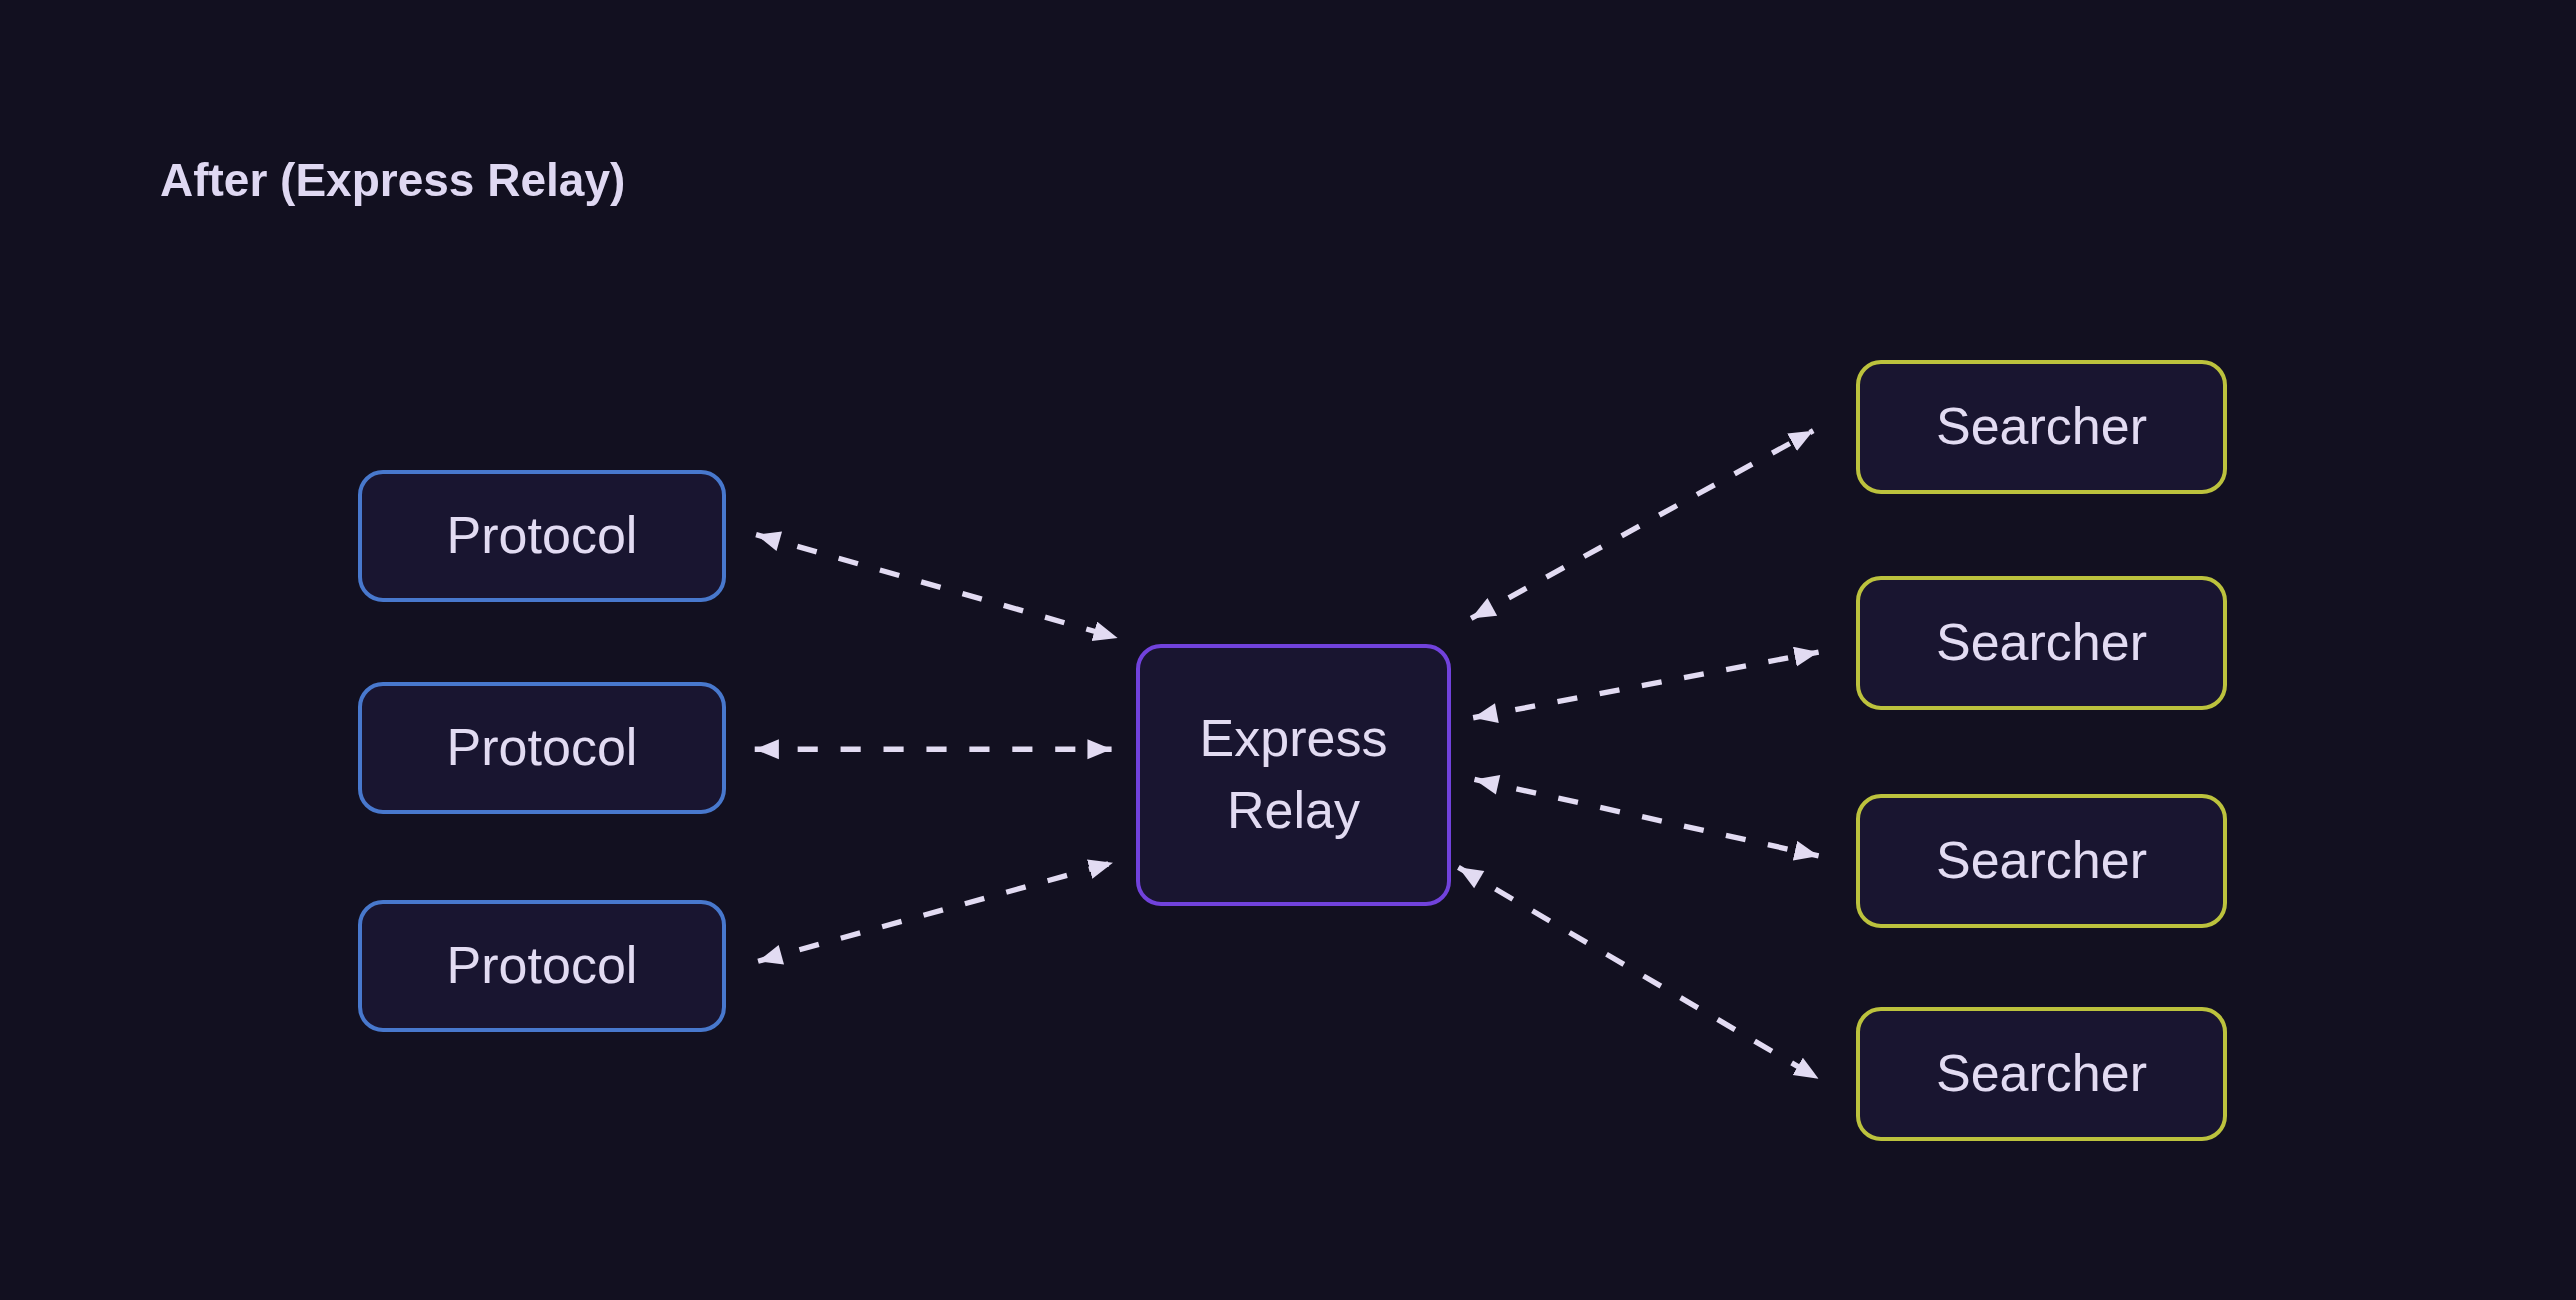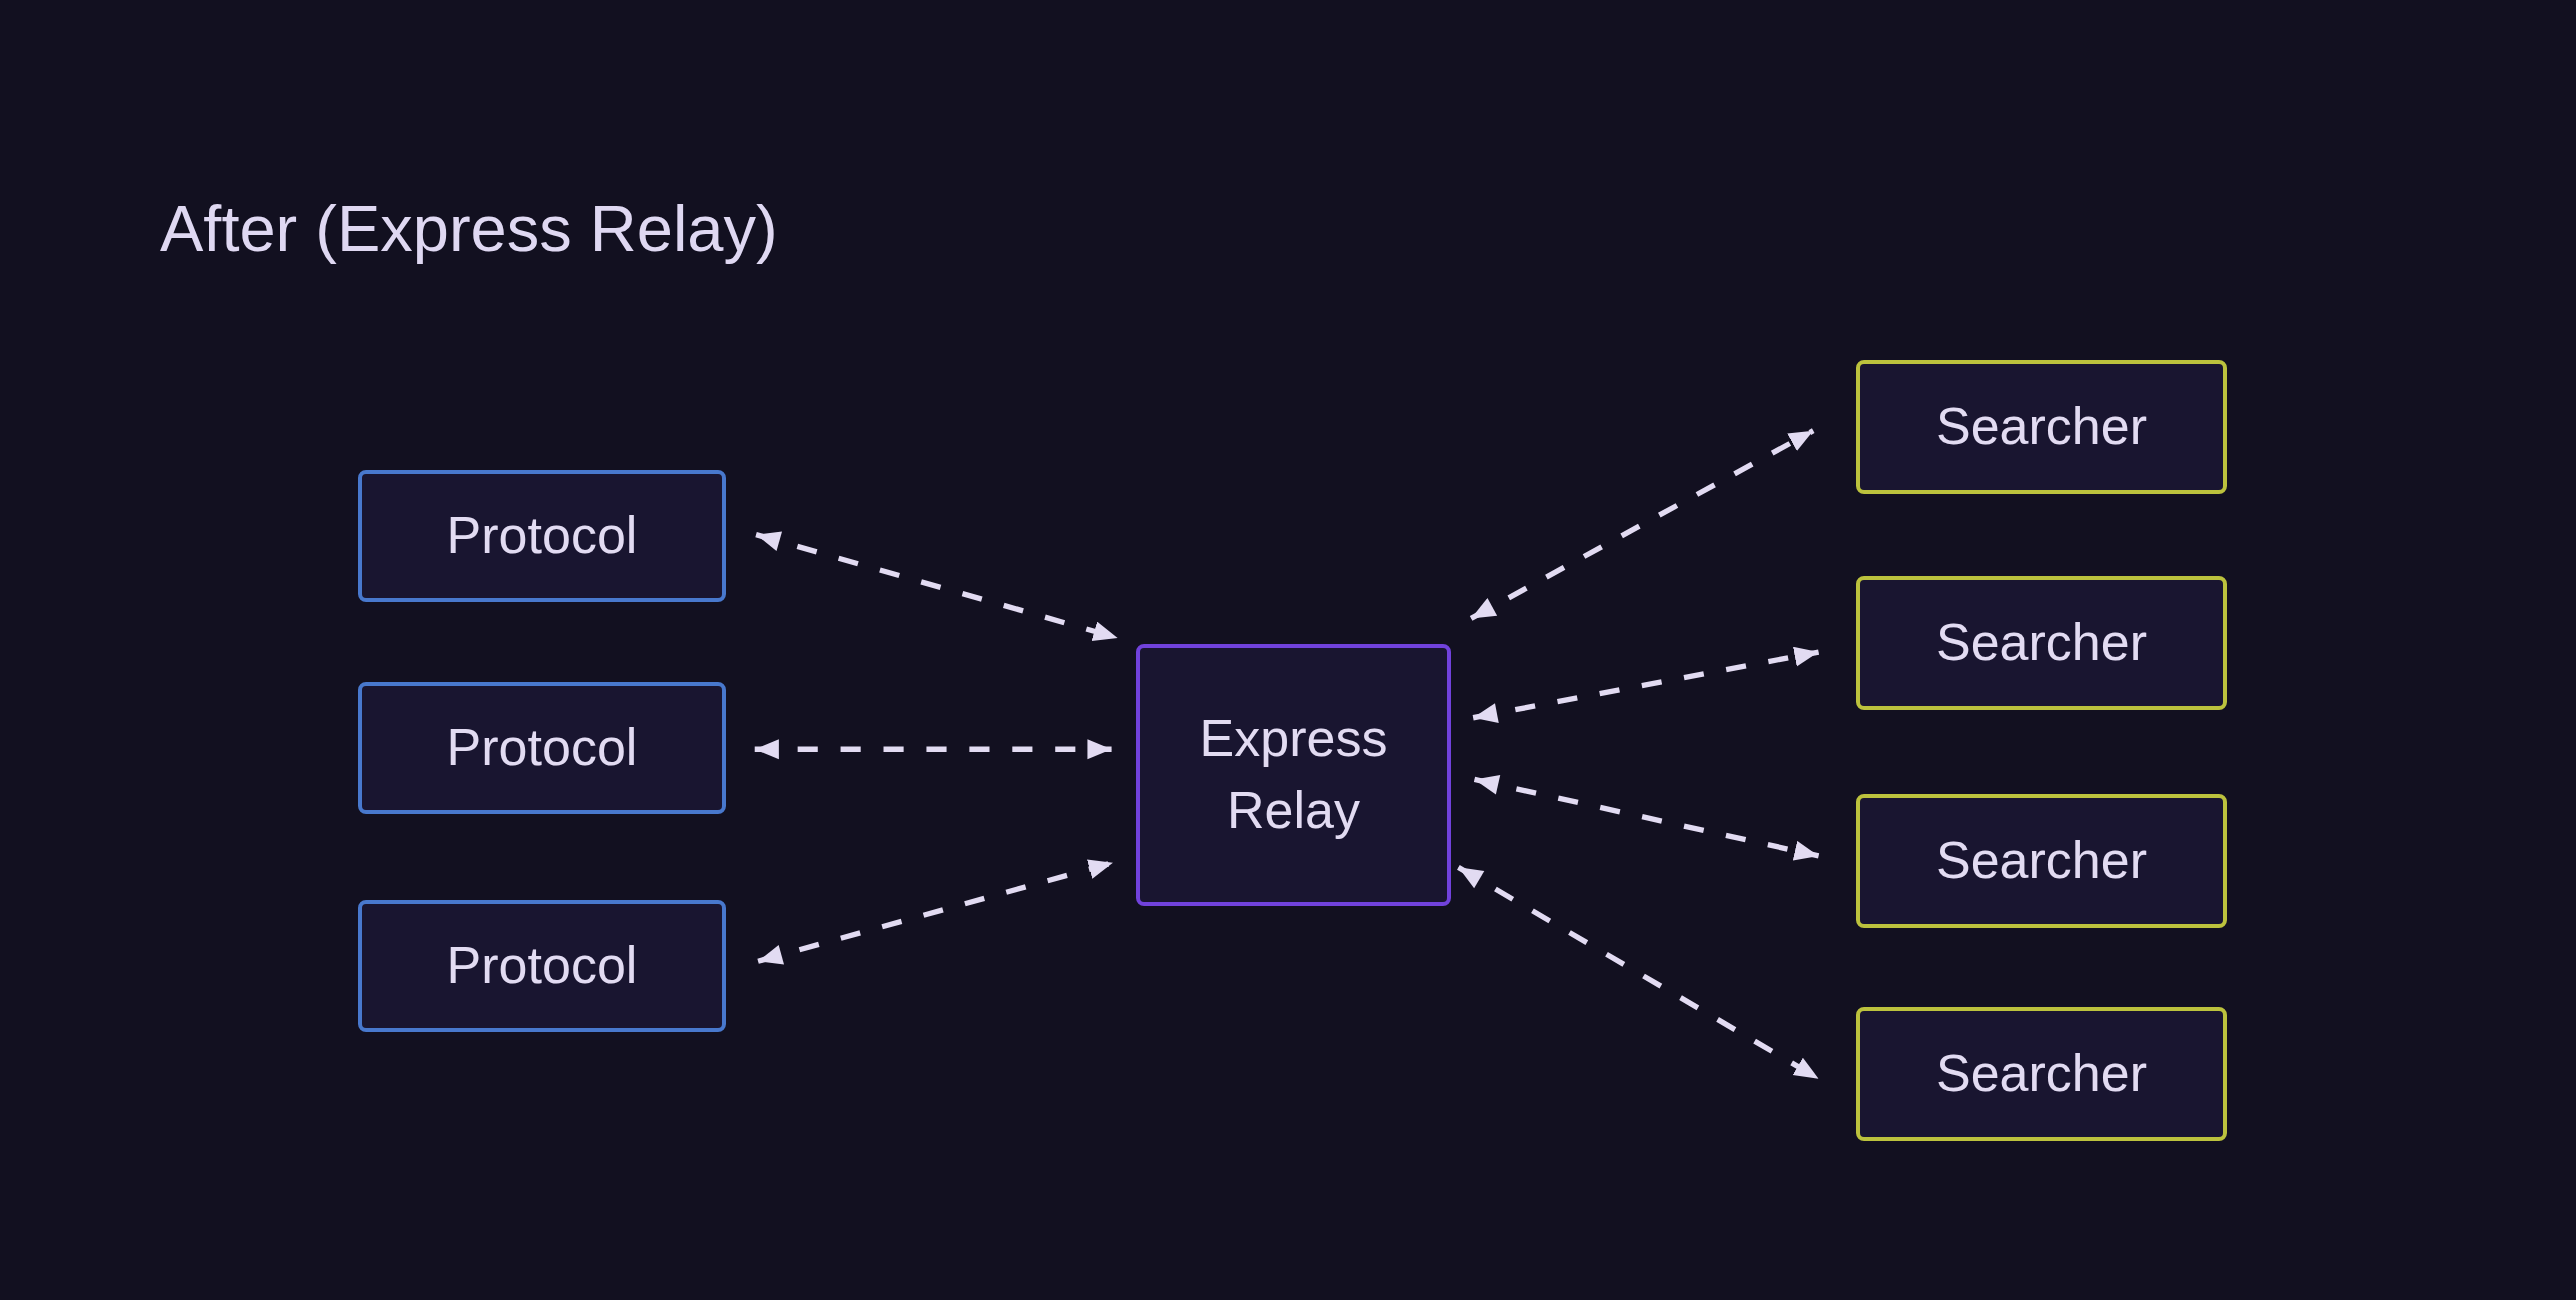--- a/index.html
+++ b/index.html
@@ -17,38 +17,37 @@
   body {
     position: relative;
     background: var(--background);
     font-family: "Liberation Sans", "DejaVu Sans", sans-serif;
     overflow: hidden;
   }
   .title {
     position: absolute;
     left: 160px;
     top: 153px;
-    font-size: 65px;
-    font-weight: 400;
+    font-size: 46px;
+    font-weight: 700;
     letter-spacing: 0px;
     color: var(--title-text);
     white-space: nowrap;
-    margin-top: 38px;
   }
   .node {
     position: absolute;
     display: flex;
     align-items: center;
     justify-content: center;
     text-align: center;
     background: var(--node-fill);
     color: var(--text);
     font-size: 52px;
     line-height: 1.38;
-    border-radius: 8px;
+    border-radius: 25px;
   }
   .protocol {
     left: 358px;
     width: 368px;
     height: 132px;
     border: 4px solid var(--protocol-border);
   }
   .protocol.p1 { top: 470px; }
   .protocol.p2 { top: 682px; }
   .protocol.p3 { top: 900px; }

